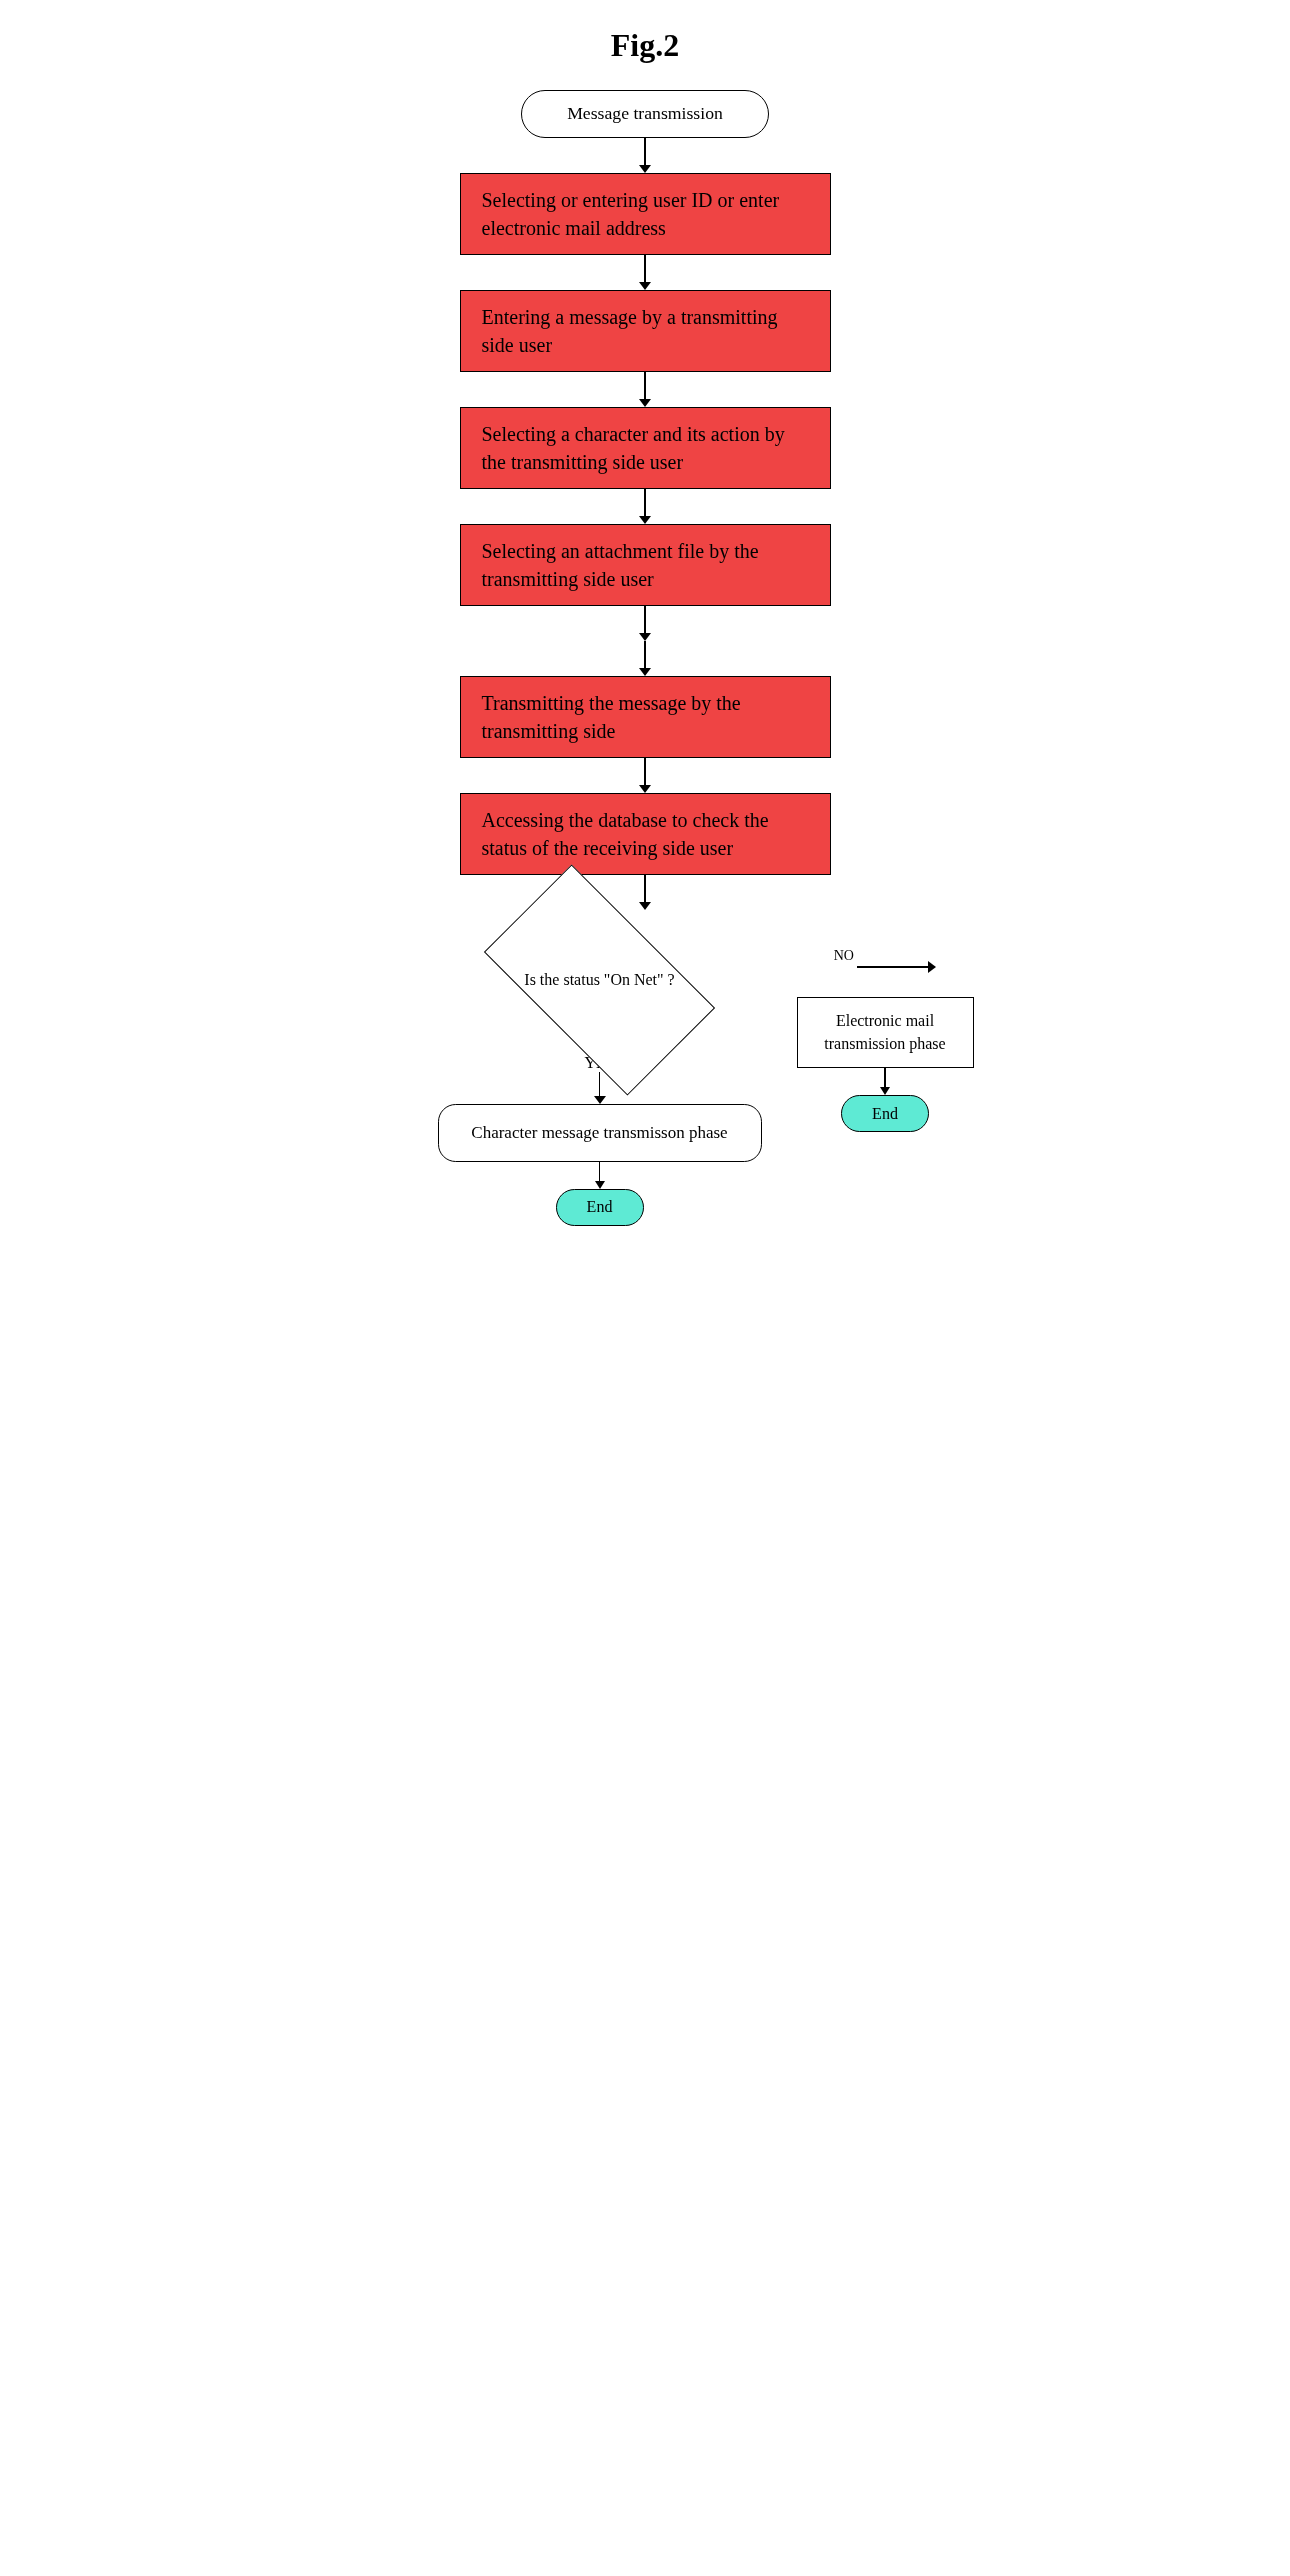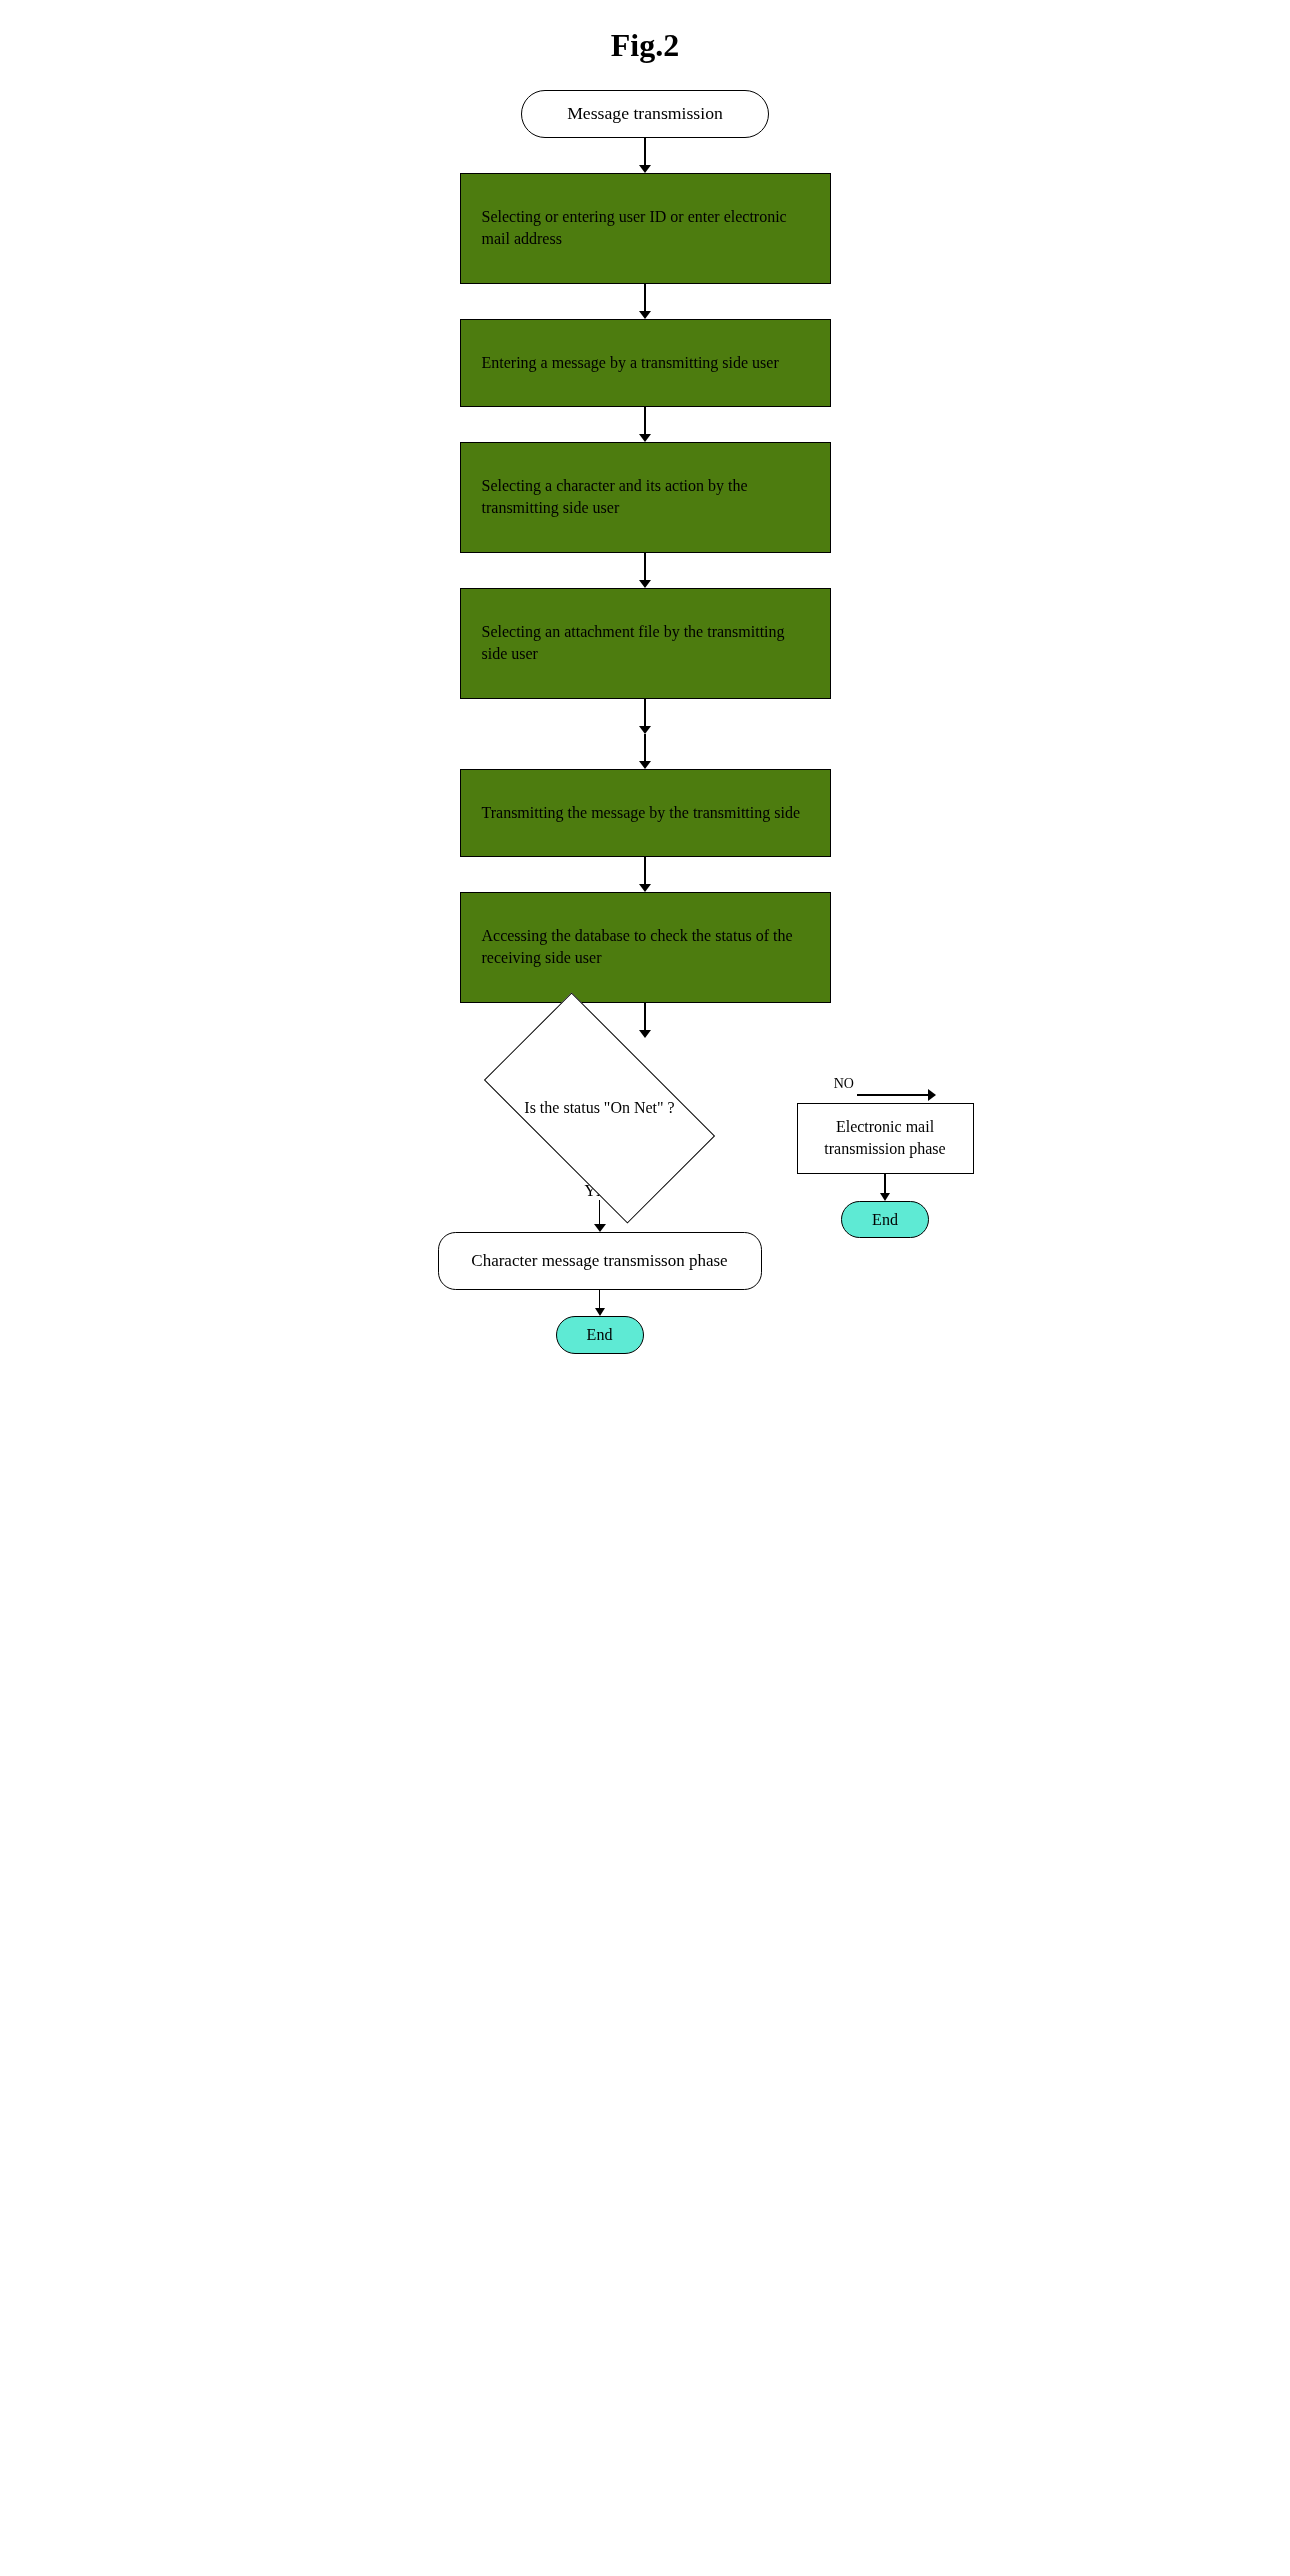--- a/index.html
+++ b/index.html
@@ -37,25 +37,25 @@
       text-align: center;
       font-size: 17.7px;
       font-family: serif;
       background: #fff;
       min-width: 248px;
       max-width: 371px;
     }
     
     .box-process {
       border: 1.8px solid #000;
-      padding: 32px 21px;
+      padding: 12px 21px;
       text-align: left;
-      font-size: 16px;
-      font-family: serif;
-      background: #4d7c0f;
+      font-size: 20px;
+      font-family: serif;
+      background: #ef4444;
       width: 371px;
       line-height: 1.4;
     }
     
     .arrow {
       display: flex;
       flex-direction: column;
       align-items: center;
       height: 35px;
       position: relative;
@@ -259,21 +259,21 @@
 
       <div class="right-col">
 
         <div style="display:flex;flex-direction:column;align-items:center;margin-top:49px;">
           <div style="display:flex;flex-direction:row;align-items:center;">
             <div style="font-size:14px;font-family:serif;position:relative;top:-10.6px;margin-right:3.5px;">NO</div>
             <div style="height:1.8px;background:#000;width:71px;"></div>
             <div style="width:0;height:0;border-top:6.2px solid transparent;border-bottom:6.2px solid transparent;border-left:8.8px solid #000;"></div>
           </div>
 
-          <div class="right-branch-box" style="margin-top:0;">Electronic mail transmission phase</div>
+          <div class="right-branch-box" style="margin-top:22px;">Electronic mail transmission phase</div>
 
           <div class="small-arrow">
             <div class="small-arrow-line"></div>
             <div class="small-arrow-head"></div>
           </div>
 
           <div class="end-terminal">End</div>
         </div>
       </div>
     </div>

